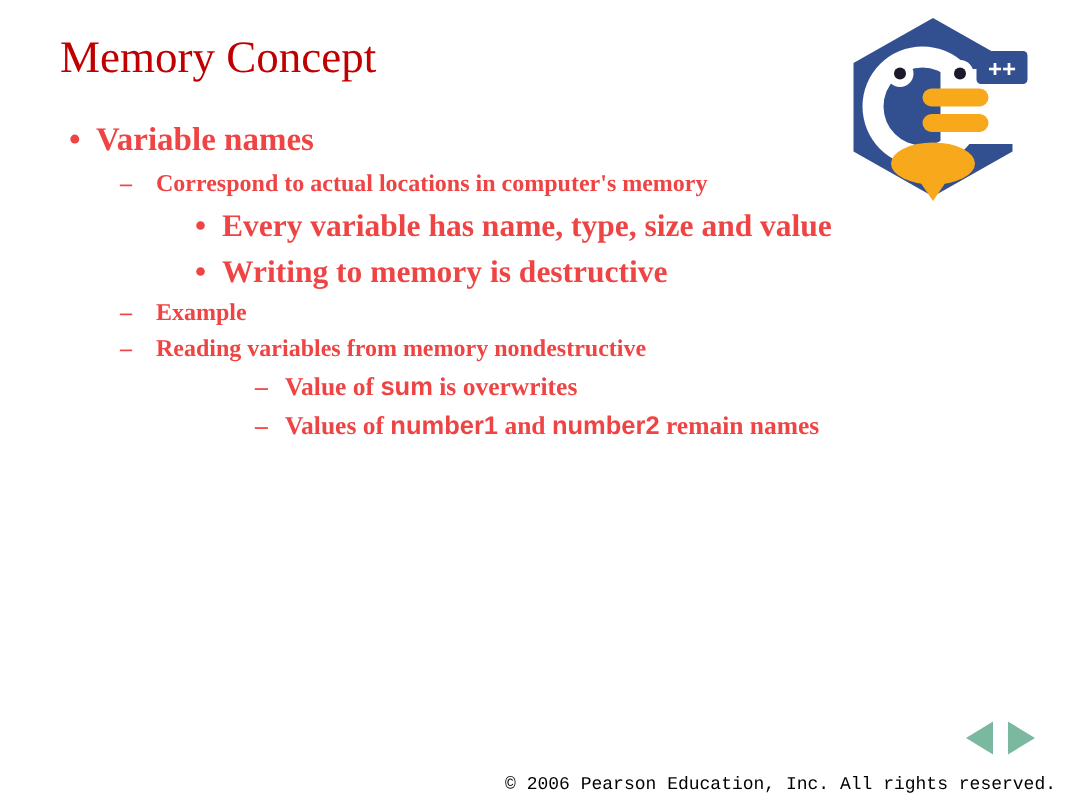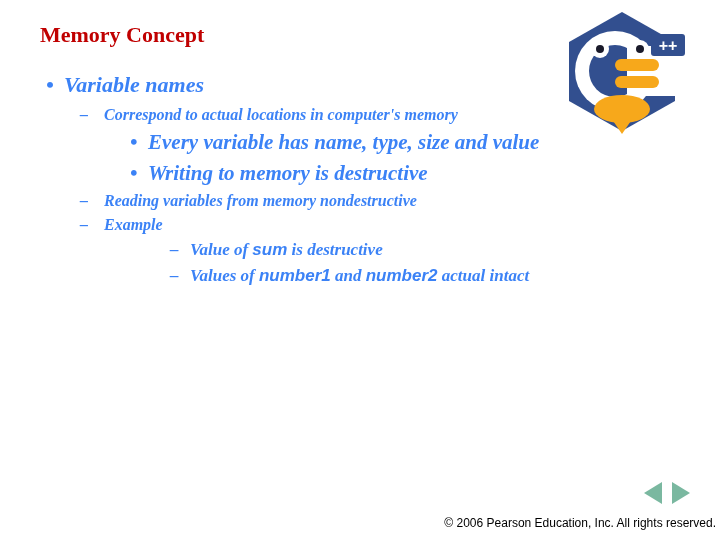--- a/index.html
+++ b/index.html
@@ -12,28 +12,27 @@
     overflow: hidden;
   }
   .slide {
     width: 100%;
     height: 100%;
     padding: 22px 40px 20px 40px;
     position: relative;
   }
   .title {
     color: #c00000;
-    font-size: 22px;
-    font-weight: bold;
+    font-size: 30px;
+    font-weight: normal;
     margin-bottom: 24px;
   }
   .content {
-    color: #3b82f6;
+    color: #ef4444;
     font-size: 20px;
-    font-style: italic;
   }
   .l1 {
     font-size: 22px;
     font-weight: bold;
     margin-left: 6px;
     margin-bottom: 8px;
     position: relative;
     padding-left: 18px;
   }
   .l1::before {
@@ -105,23 +104,23 @@
     height: 0;
     border-top: 11px solid transparent;
     border-bottom: 11px solid transparent;
     cursor: pointer;
   }
   .nav-prev { border-right: 18px solid #7ab8a0; margin-right: 6px; }
   .nav-next { border-left: 18px solid #7ab8a0; }
   .copyright {
     position: absolute;
     bottom: 10px;
-    right: 4px;
+    right: 16px;
     font-size: 12px;
-    font-family: Liberation Sans, sans-serif;
+    font-family: Liberation Mono, monospace;
     color: #000;
   }
 </style>
 </head>
 <body>
 
 <div class="slide">
 
   <div class="logo">
     <svg viewBox="0 0 135 135" width="135" height="135">
@@ -142,27 +141,27 @@
     </svg>
   </div>
 
   <div class="title">Memory Concept</div>
 
   <div class="content">
     <div class="l1">Variable names</div>
     <div class="l2">Correspond to actual locations in computer's memory</div>
     <div class="l3">Every variable has name, type, size and value</div>
     <div class="l3">Writing to memory is destructive</div>
+    <div class="l2">Example</div>
     <div class="l2">Reading variables from memory nondestructive</div>
-    <div class="l2">Example</div>
     <div class="l4">
-      <span>Value of </span><span class="code">sum</span><span> is destructive</span>
+      <span>Value of </span><span class="code">sum</span><span> is overwrites</span>
     </div>
     <div class="l4">
-      <span>Values of </span><span class="code">number1</span><span> and </span><span class="code">number2</span><span> actual intact</span>
+      <span>Values of </span><span class="code">number1</span><span> and </span><span class="code">number2</span><span> remain names</span>
     </div>
   </div>
 
   <div class="nav">
     <span class="nav-btn nav-prev"></span>
     <span class="nav-btn nav-next"></span>
   </div>
 
   <div class="copyright">© 2006 Pearson Education, Inc.  All rights reserved.</div>
 </div>

